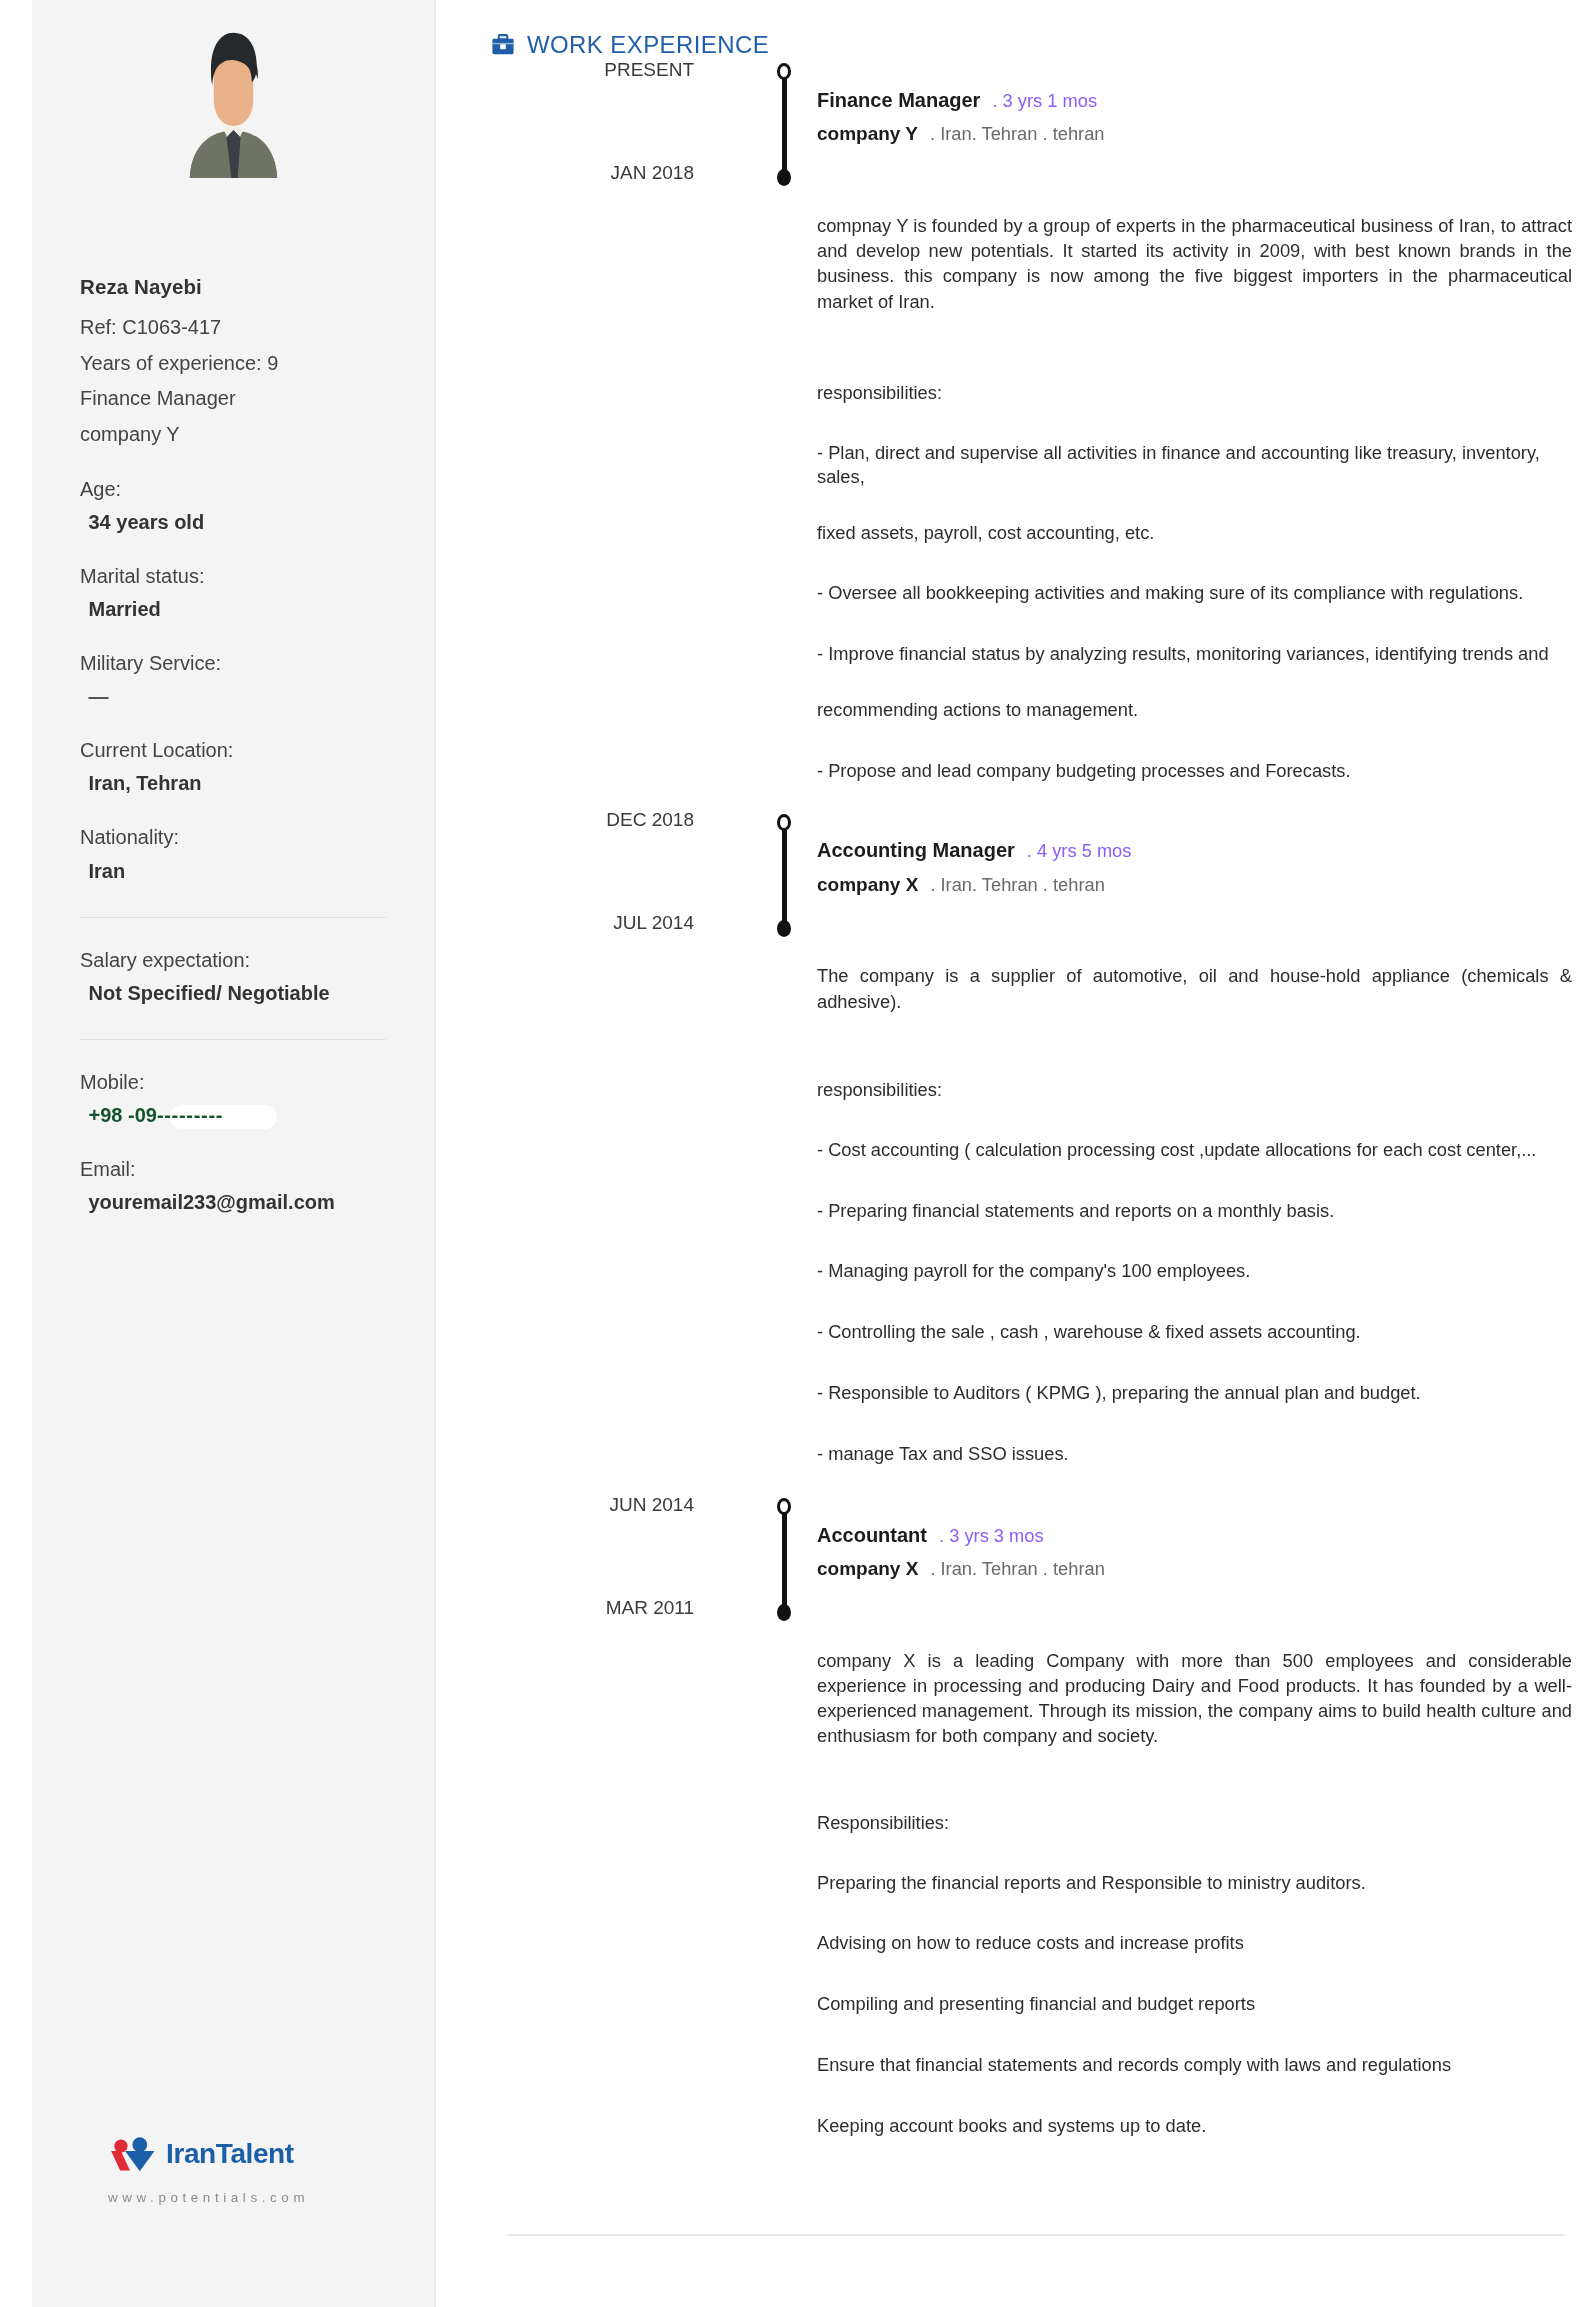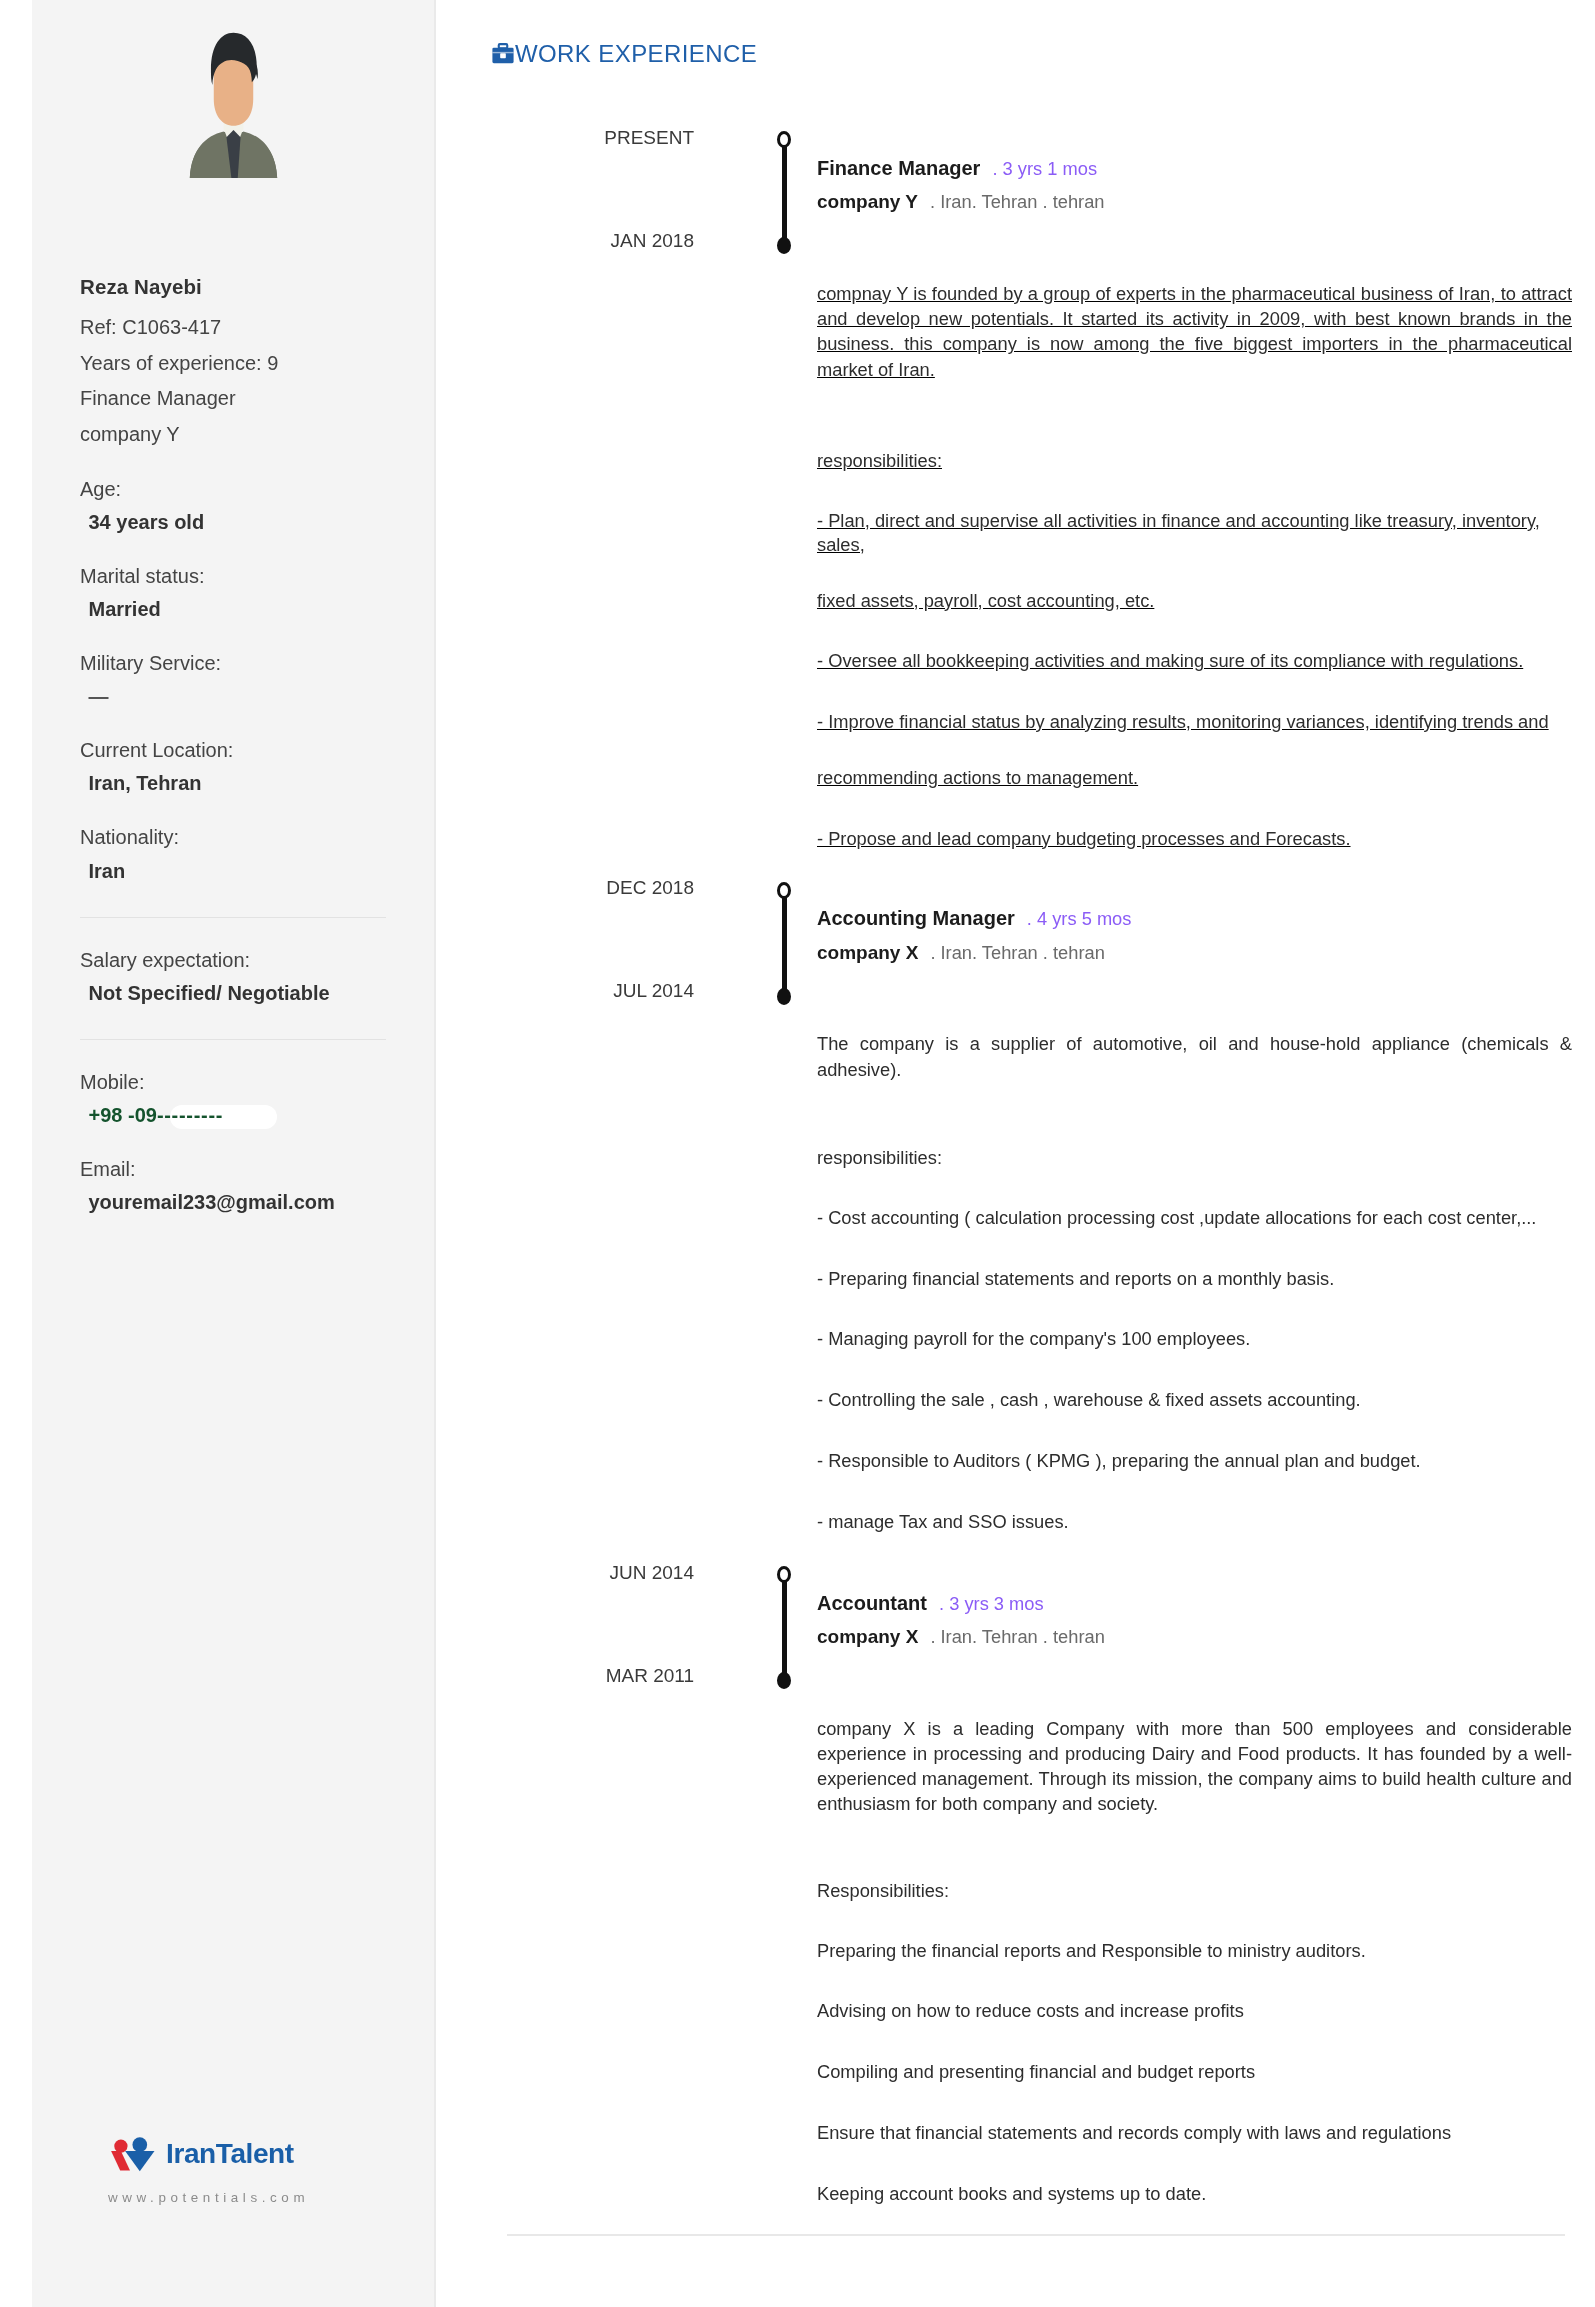--- a/index.html
+++ b/index.html
@@ -142,21 +142,22 @@
     top: 0;
     width: 1160px;
     height: 2307px;
     background: #ffffff;
     padding: 0 17px 0 55px;
   }
 
   .section-head {
     display: flex;
     align-items: center;
-    padding-top: 40px;
+    gap: 12px;
+    padding-top: 31px;
   }
   .briefcase-icon { width: 24px; height: 24px; display: block; }
   .section-title {
     font-size: 24px;
     color: #1f5fa9;
     letter-spacing: 0.4px;
   }
 
   
   .entry {
@@ -371,21 +372,21 @@
     <div class="section-head">
       <svg class="briefcase-icon" viewBox="0 0 34 34">
         <rect x="11" y="3" width="12" height="6" rx="1.5" fill="none" stroke="#1f5fa9" stroke-width="3"></rect>
         <rect x="2" y="8" width="30" height="22" rx="2" fill="#1f5fa9"></rect>
         <rect x="13" y="16" width="8" height="7" rx="1" fill="#ffffff"></rect>
         <rect x="2" y="14" width="30" height="2" fill="#ffffff" opacity="0.55"></rect>
       </svg>
       <span class="section-title">WORK EXPERIENCE</span>
     </div>
 
-    <div class="entry" style="margin-top:59px;text-decoration:underline;">
+    <div class="entry" style="">
       <div class="entry-head">
         <div class="date-top">PRESENT</div>
         <div class="date-bot">JAN 2018</div>
         <div class="rail">
           <div class="rail-line"></div>
           <div class="dot-hollow"></div>
           <div class="dot-solid"></div>
         </div>
         <div class="entry-titles">
           <div class="title-row">

